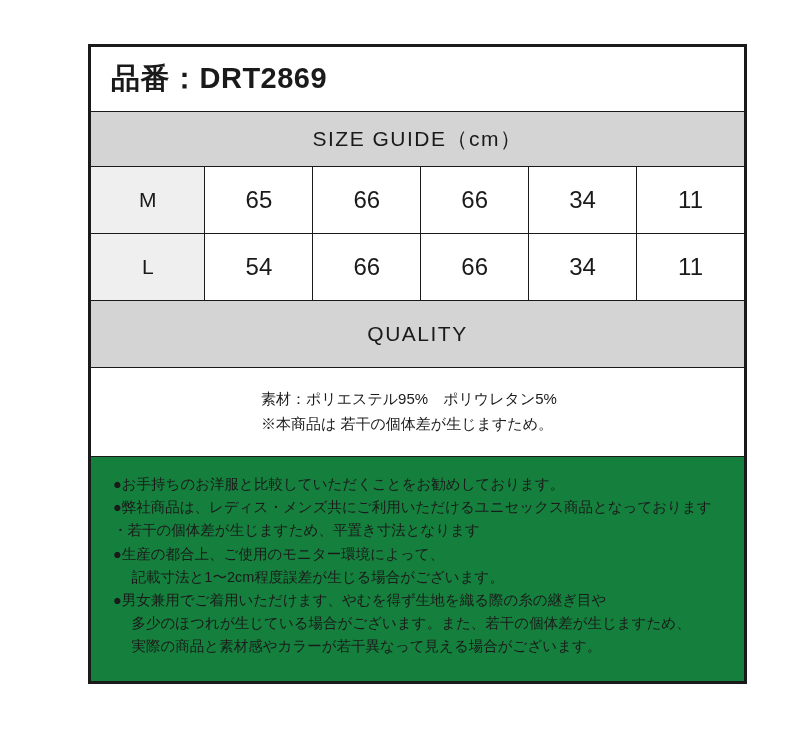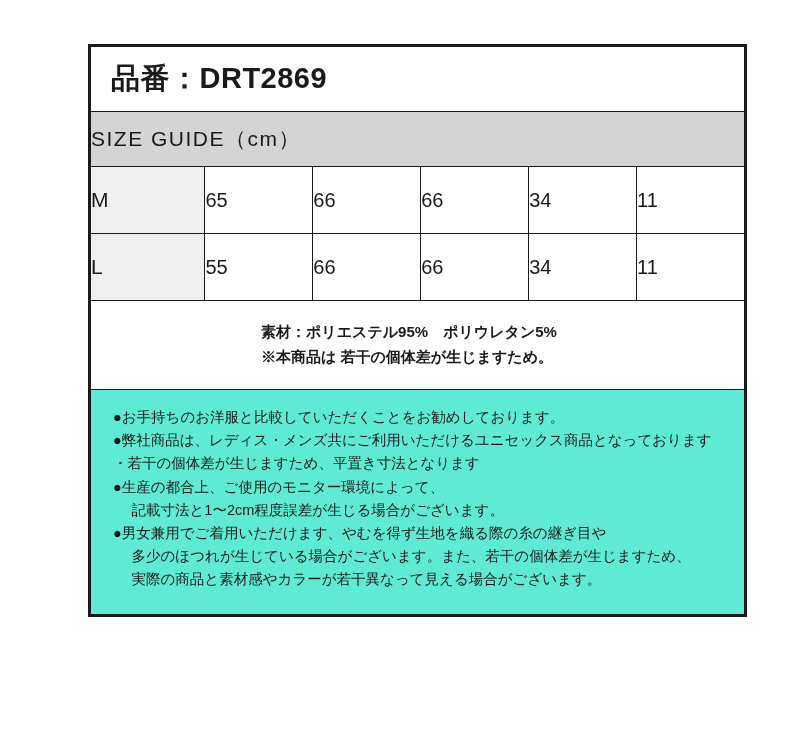--- a/index.html
+++ b/index.html
@@ -27,21 +27,21 @@
     width: 100%;
     box-sizing: border-box;
   }
   table.size-table {
     width: 100%;
     border-collapse: collapse;
     table-layout: fixed;
   }
   table.size-table td {
     border: 1px solid #1a1a1a;
-    text-align: left;
+    text-align: center;
     vertical-align: middle;
     padding: 0;
   }
   
   .title-cell {
     height: 64px;
     text-align: left !important;
     padding-left: 20px !important;
     font-size: 29px;
     font-weight: bold;
@@ -61,45 +61,44 @@
     background: #ffffff;
     font-size: 17px;
     line-height: 1.25;
   }
   .col-head.first {
     background: #efefef;
   }
   
   .data-row td {
     height: 66px;
-    font-size: 20px;
+    font-size: 24px;
     background: #ffffff;
   }
   .data-row td.rowlabel {
     background: #efefef;
     font-size: 21px;
   }
   
   .quality-cell {
     height: 66px;
     background: #d4d4d4;
     font-size: 21px;
     letter-spacing: 1.5px;
   }
   .material-cell {
     height: 88px;
     background: #ffffff;
     text-align: left !important;
     padding-left: 170px !important;
     font-size: 15px;
     line-height: 1.65;
-    font-weight: bold;
   }
   .notes-cell {
-    background: #5eead4;
+    background: #15803d;
     text-align: left !important;
     padding: 16px 18px 22px 22px !important;
     font-size: 14.5px;
     line-height: 1.6;
   }
   .notes-cell .note-line {
     white-space: pre;
   }
 </style>
 </head>
@@ -126,25 +125,28 @@
         <tr class="data-row">
           <td class="rowlabel">M</td>
           <td>65</td>
           <td>66</td>
           <td>66</td>
           <td>34</td>
           <td>11</td>
         </tr>
         <tr class="data-row">
           <td class="rowlabel">L</td>
-          <td>55</td>
+          <td>54</td>
           <td>66</td>
           <td>66</td>
           <td>34</td>
           <td>11</td>
+        </tr>
+        <tr>
+          <td class="quality-cell" colspan="6">QUALITY</td>
         </tr>
         <tr>
           <td class="material-cell" colspan="6">
             <div>素材：ポリエステル95%　ポリウレタン5%</div>
             <div>※本商品は 若干の個体差が生じますため。</div>
           </td>
         </tr>
         <tr>
           <td class="notes-cell" colspan="6">
             <div class="note-line">●お手持ちのお洋服と比較していただくことをお勧めしております。</div>

